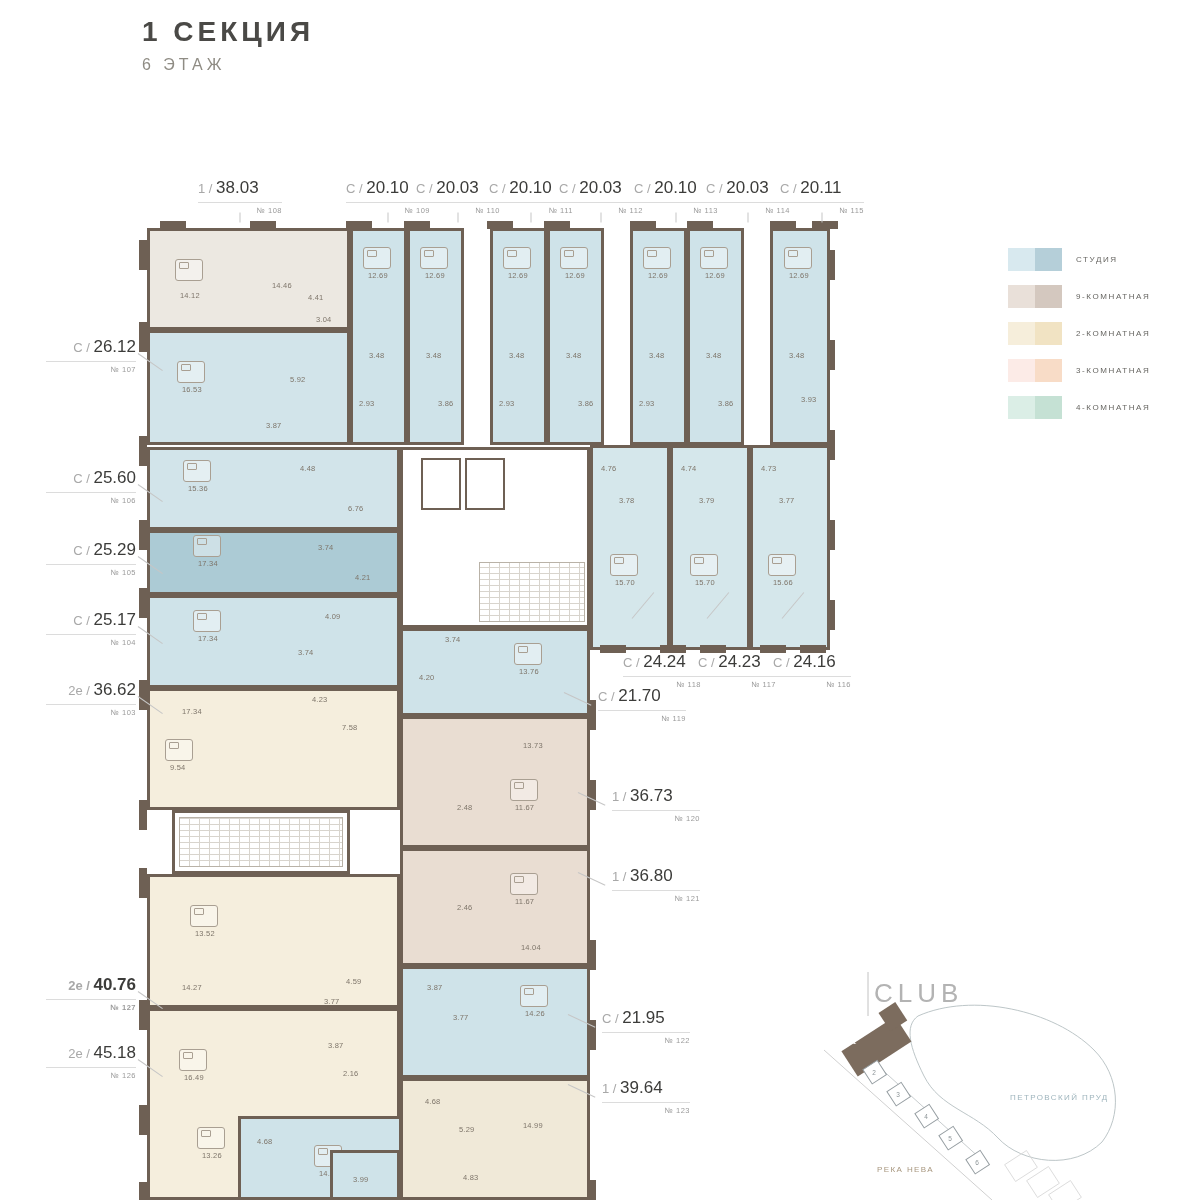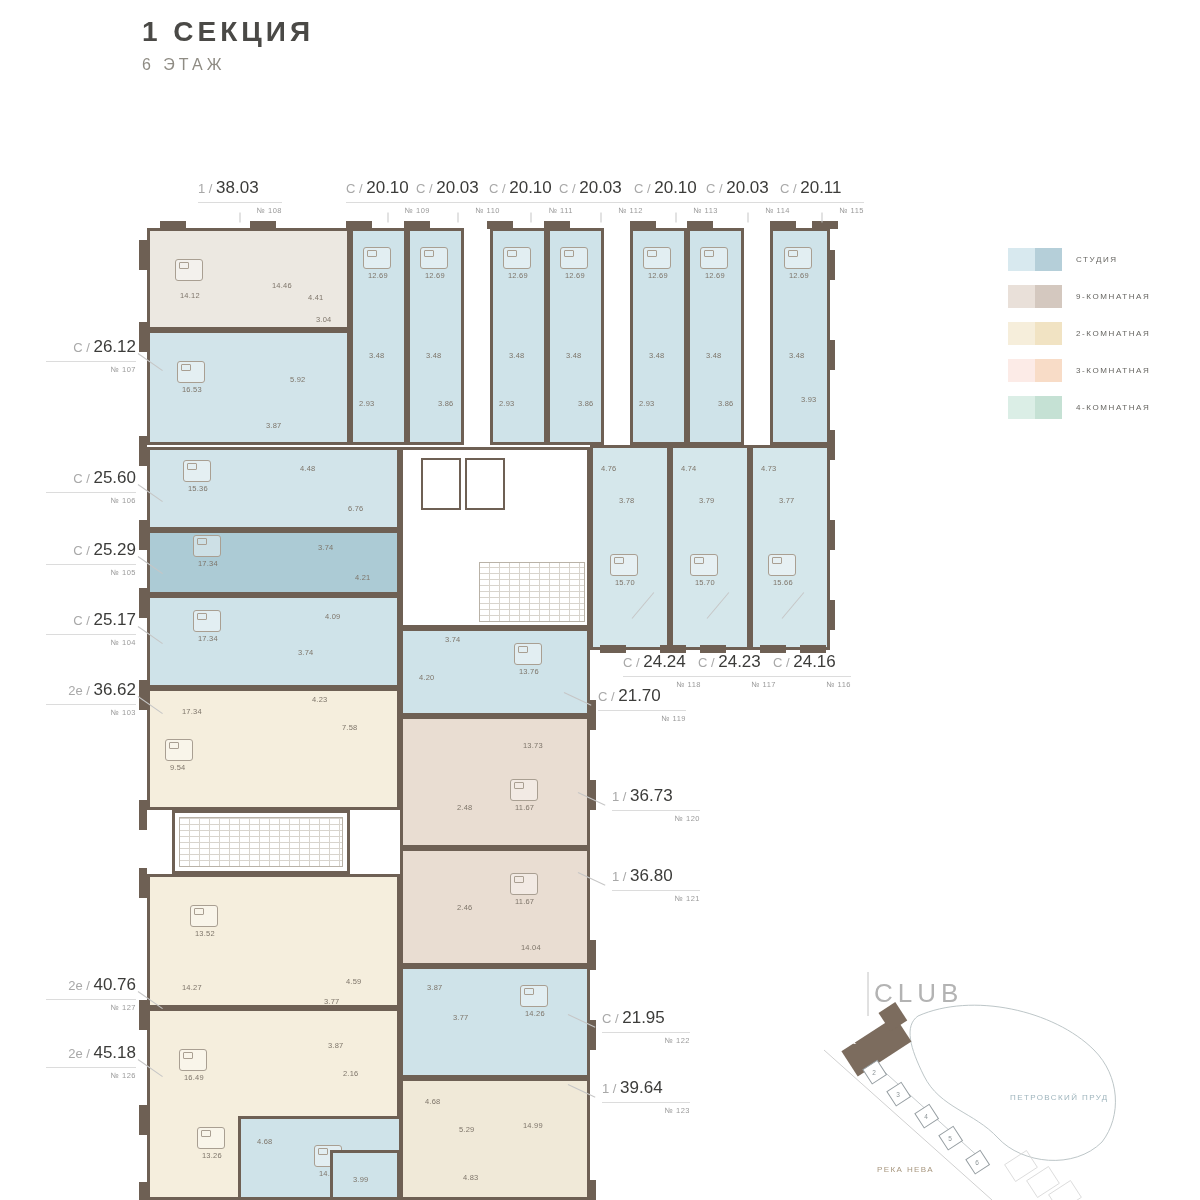--- a/index.html
+++ b/index.html
@@ -329,21 +329,21 @@
       <div class="ulabel u-right" style="left: 46px; top: 610px; width: 90px;">
         <div class="uval"><span class="pfx">С / </span><span>25.17</span></div>
         <div class="urule"></div>
         <div class="unum">№ 104</div>
       </div>
       <div class="ulabel u-right" style="left: 46px; top: 680px; width: 90px;">
         <div class="uval"><span class="pfx">2е / </span><span>36.62</span></div>
         <div class="urule"></div>
         <div class="unum">№ 103</div>
       </div>
-      <div class="ulabel u-right" style="left: 46px; top: 975px; width: 90px;">
+      <div class="ulabel u-right" style="left: 46px; top: 975px; width: 90px; font-weight: bold;">
         <div class="uval"><span class="pfx">2е / </span><span>40.76</span></div>
         <div class="urule"></div>
         <div class="unum">№ 127</div>
       </div>
       <div class="ulabel u-right" style="left: 46px; top: 1043px; width: 90px;">
         <div class="uval"><span class="pfx">2е / </span><span>45.18</span></div>
         <div class="urule"></div>
         <div class="unum">№ 126</div>
       </div>
       <div class="ulabel u-center" style="left: 623px; top: 652px; width: 78px;">

